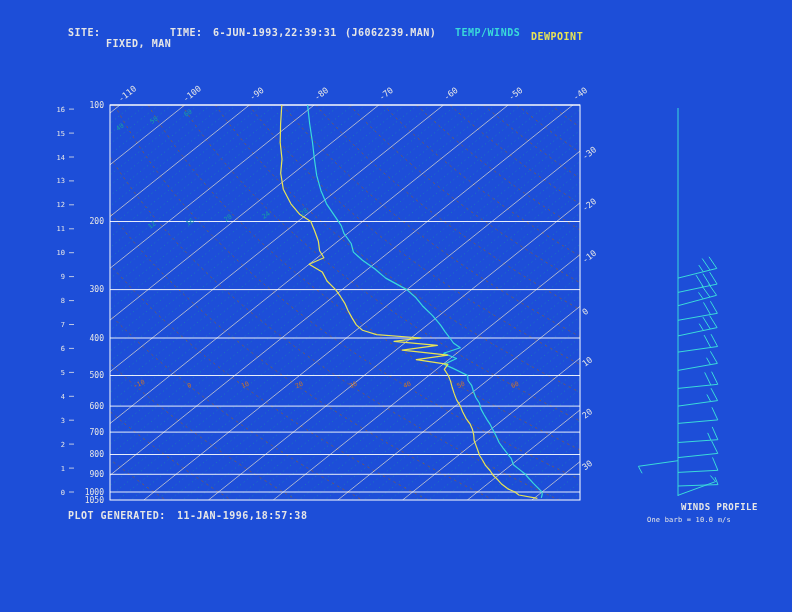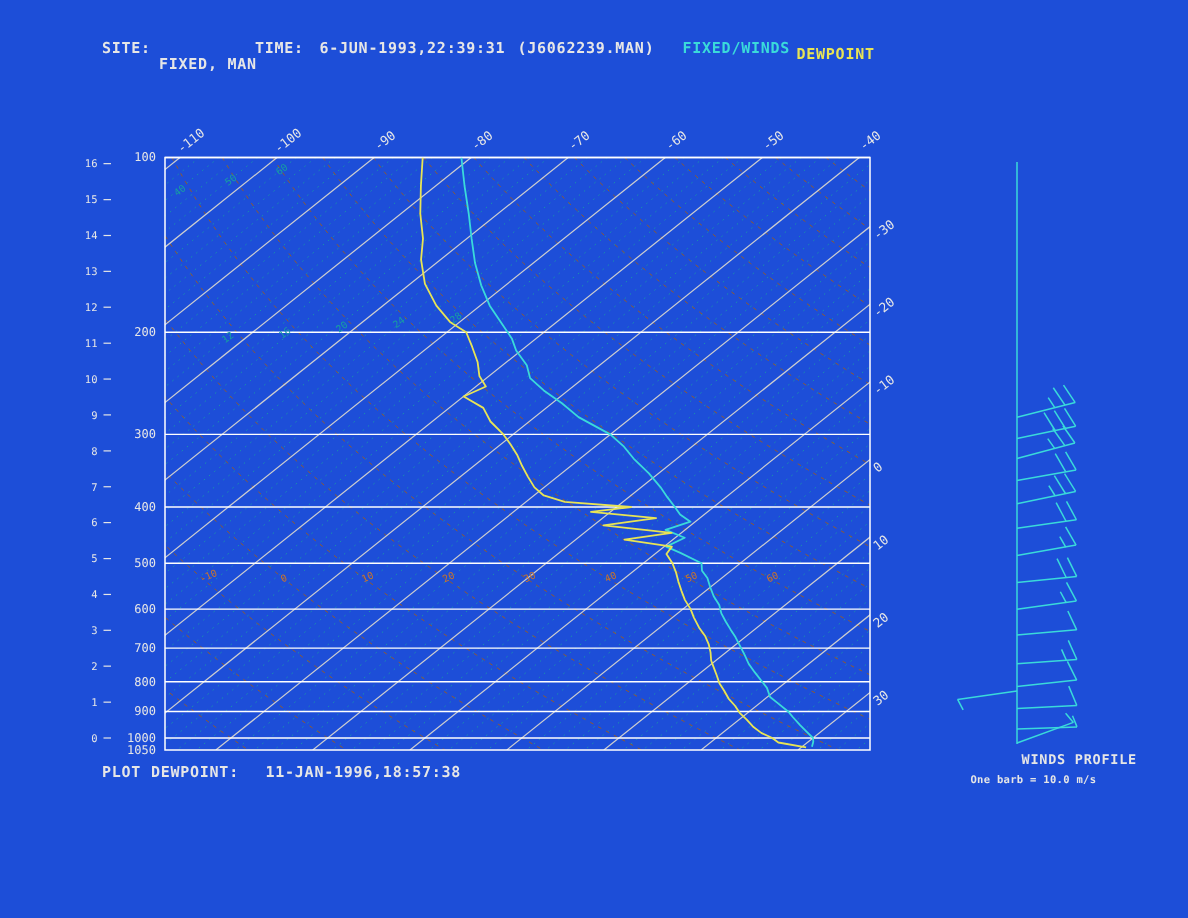--- a/index.html
+++ b/index.html
@@ -2,35 +2,35 @@
 <html><head>
 <meta charset="utf-8">
 <style>
   html,body{margin:0;padding:0;background:#000;}
   .stage{position:relative;width:792px;height:612px;background:#1d4ed8;overflow:hidden;
          font-family:"DejaVu Sans Mono",monospace;}
   .t{position:absolute;color:#e6e6e6;font-size:10px;font-weight:bold;letter-spacing:.5px;white-space:pre;}
   .cyan{color:#3adada;}
   .yellow{color:#e8e455;}
   .winds-title{font-size:9px;padding-left:36px;}
-  .winds-sub{font-size:7px;font-weight:bold;letter-spacing:.2px;}
+  .winds-sub{font-size:7px;font-weight:normal;letter-spacing:.2px;}
   svg{position:absolute;left:0;top:0;}
   svg text{font-family:"DejaVu Sans Mono",monospace;}
 </style>
 </head>
 <body>
 
 <div class="stage">
 
   <span class="t" style="left:68px;top:27px">SITE:</span>
   <span class="t" style="left:106px;top:38px">FIXED, MAN</span>
   <span class="t" style="left:170px;top:27px">TIME:</span>
   <span class="t" style="left:213px;top:27px">6-JUN-1993,22:39:31</span>
   <span class="t" style="left:345px;top:27px">(J6062239.MAN)</span>
-  <span class="t cyan" style="left:455px;top:27px">FIXED/WINDS</span>
+  <span class="t cyan" style="left:455px;top:27px">TEMP/WINDS</span>
   <span class="t yellow" style="left:531px;top:31px">DEWPOINT</span>
 
   <svg id="chart" width="792" height="612" viewBox="0 0 792 612">
       <defs>
         <clipPath id="pc">
           <rect x="110" y="105" width="470" height="395"></rect>
         </clipPath>
       </defs>
       <g clip-path="url(#pc)" stroke="#17a0a0" stroke-width="0.55" stroke-dasharray="1,3.4">
         <line x1="3.5" y1="105" x2="-490.2" y2="500"></line>
@@ -329,15 +329,15 @@
         <g>
           <line x1="678" y1="495.3" x2="715.6" y2="481.6"></line>
           <line x1="715.6" y1="481.6" x2="710.4" y2="475.5"></line>
         </g>
       </g>
     </svg>
 
   <span class="t winds-title" style="left:645px;top:502px">WINDS PROFILE</span>
   <span class="t winds-sub" style="left:647px;top:516px">One barb = 10.0 m/s</span>
 
-  <span class="t" style="left:68px;top:510px">PLOT DEWPOINT:</span>
+  <span class="t" style="left:68px;top:510px">PLOT GENERATED:</span>
   <span class="t" style="left:177px;top:510px">11-JAN-1996,18:57:38</span>
 </div>
 
 </body></html>

